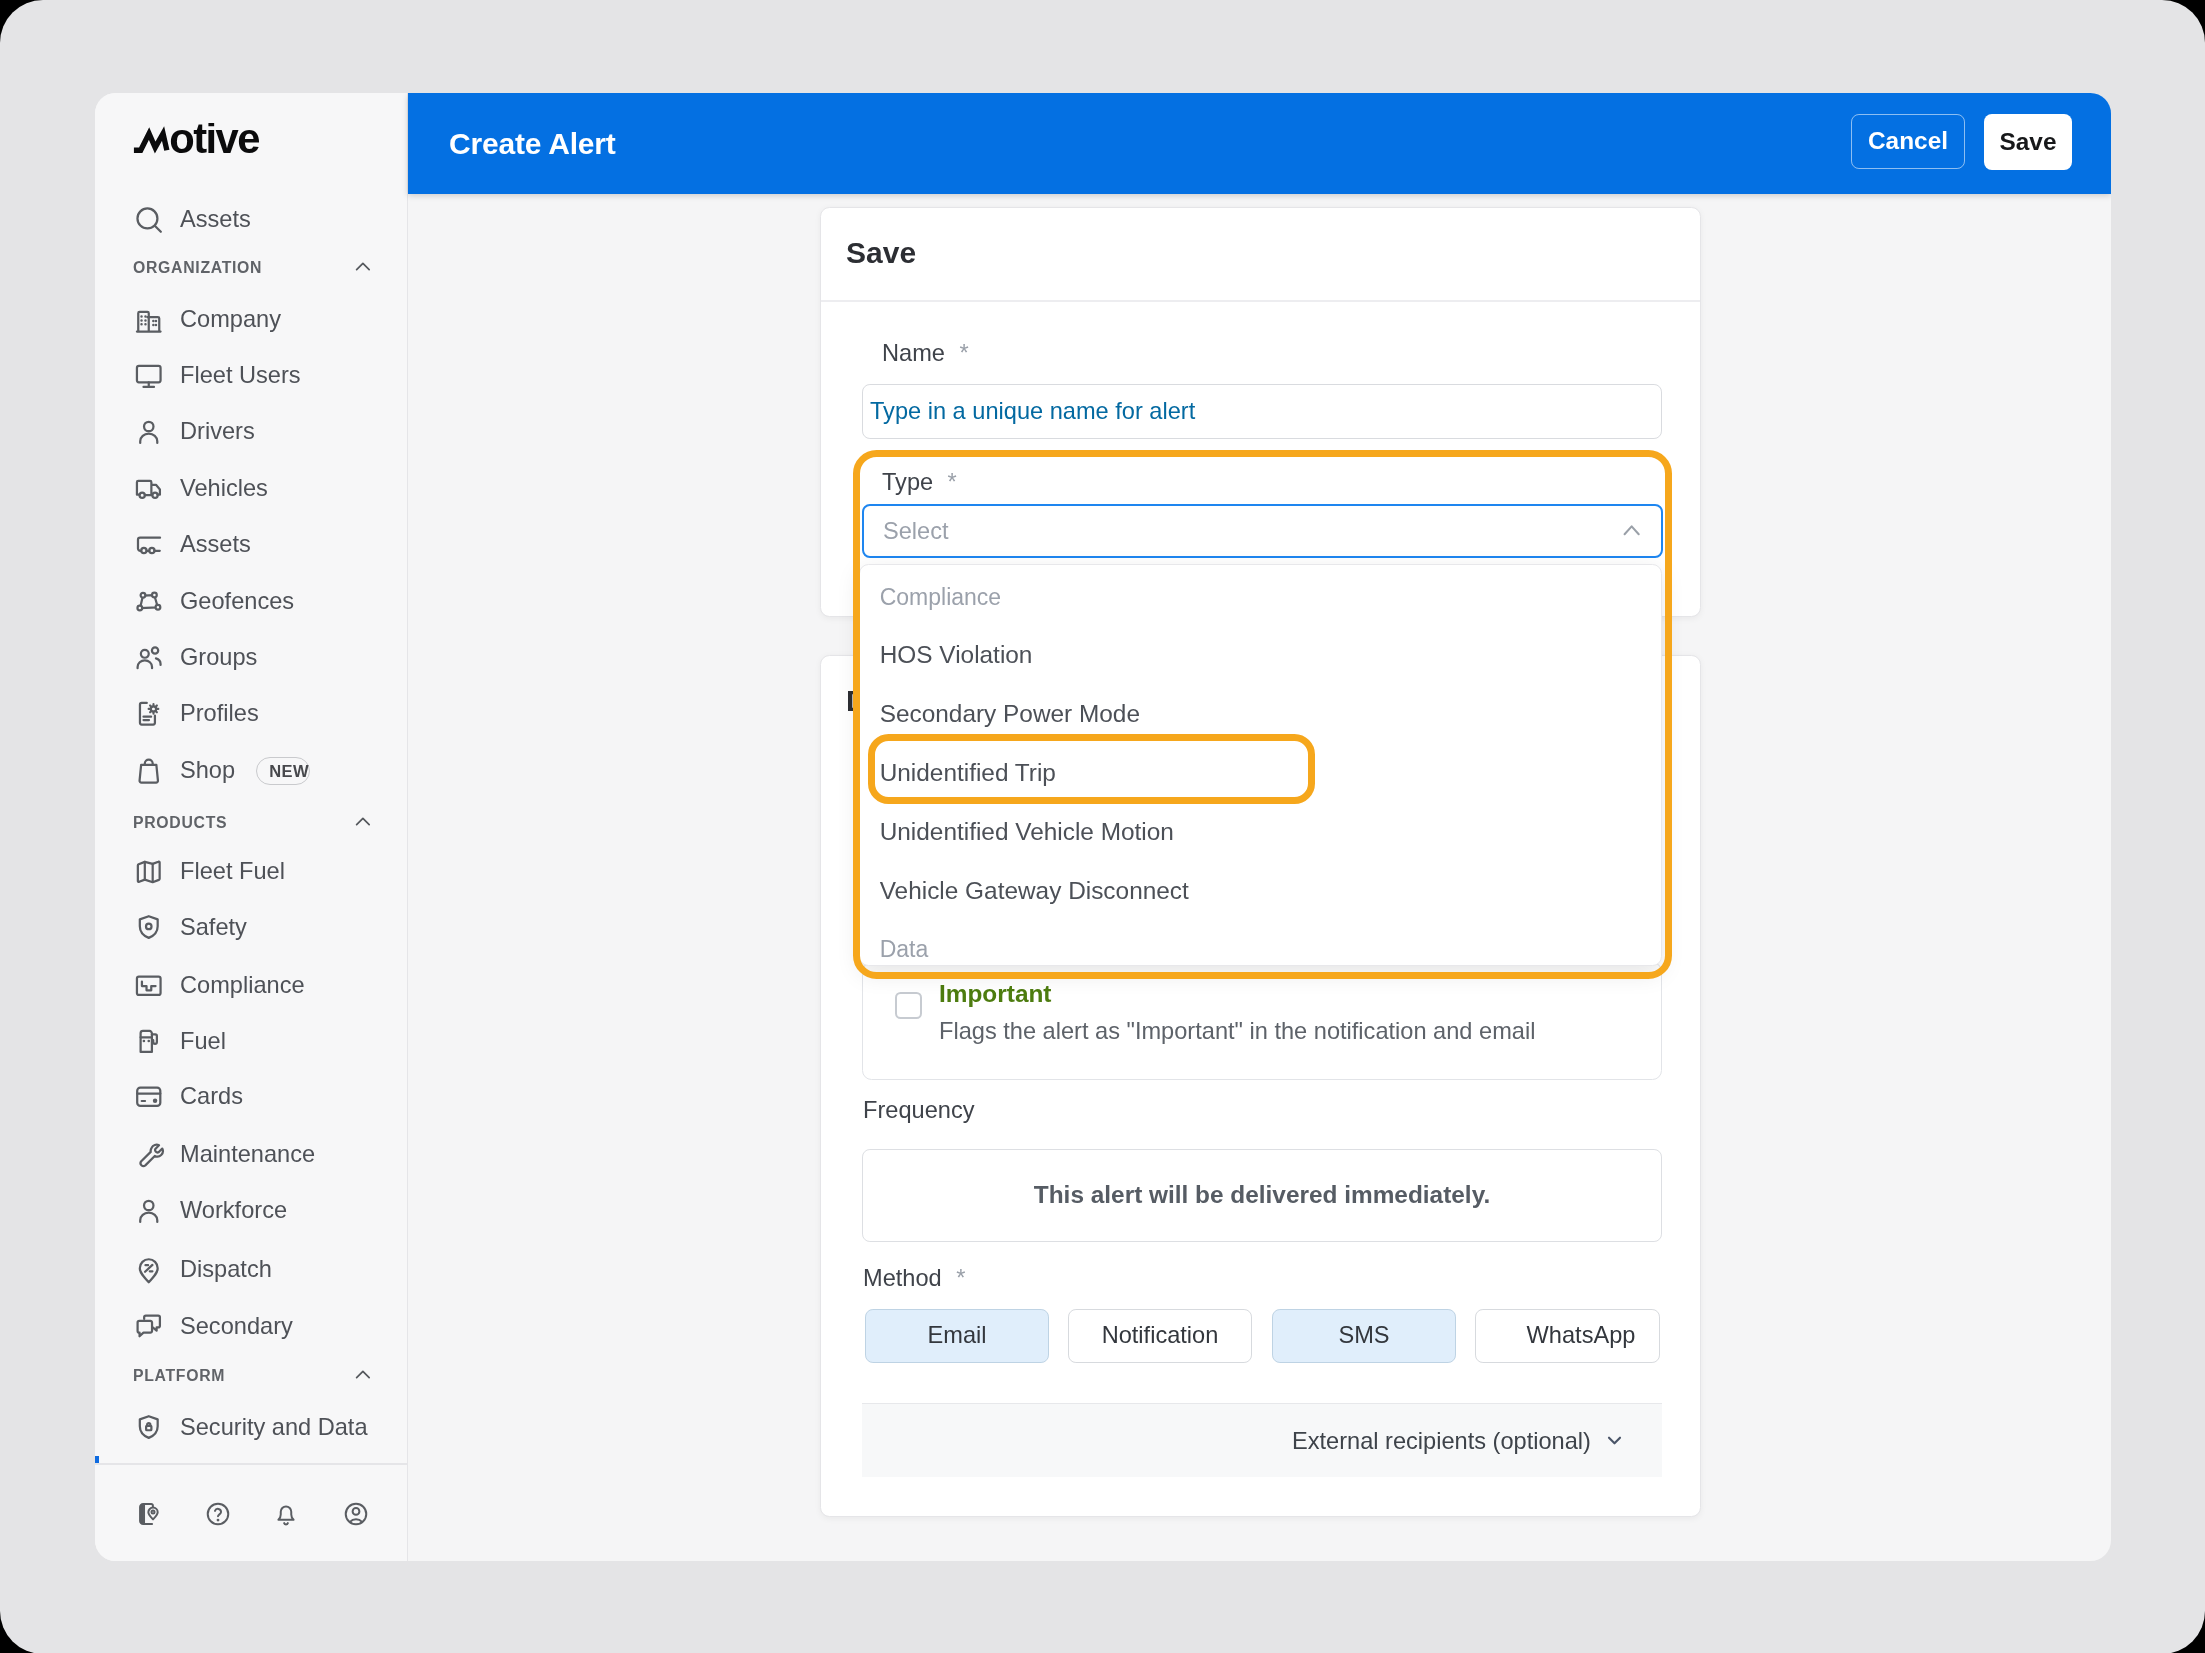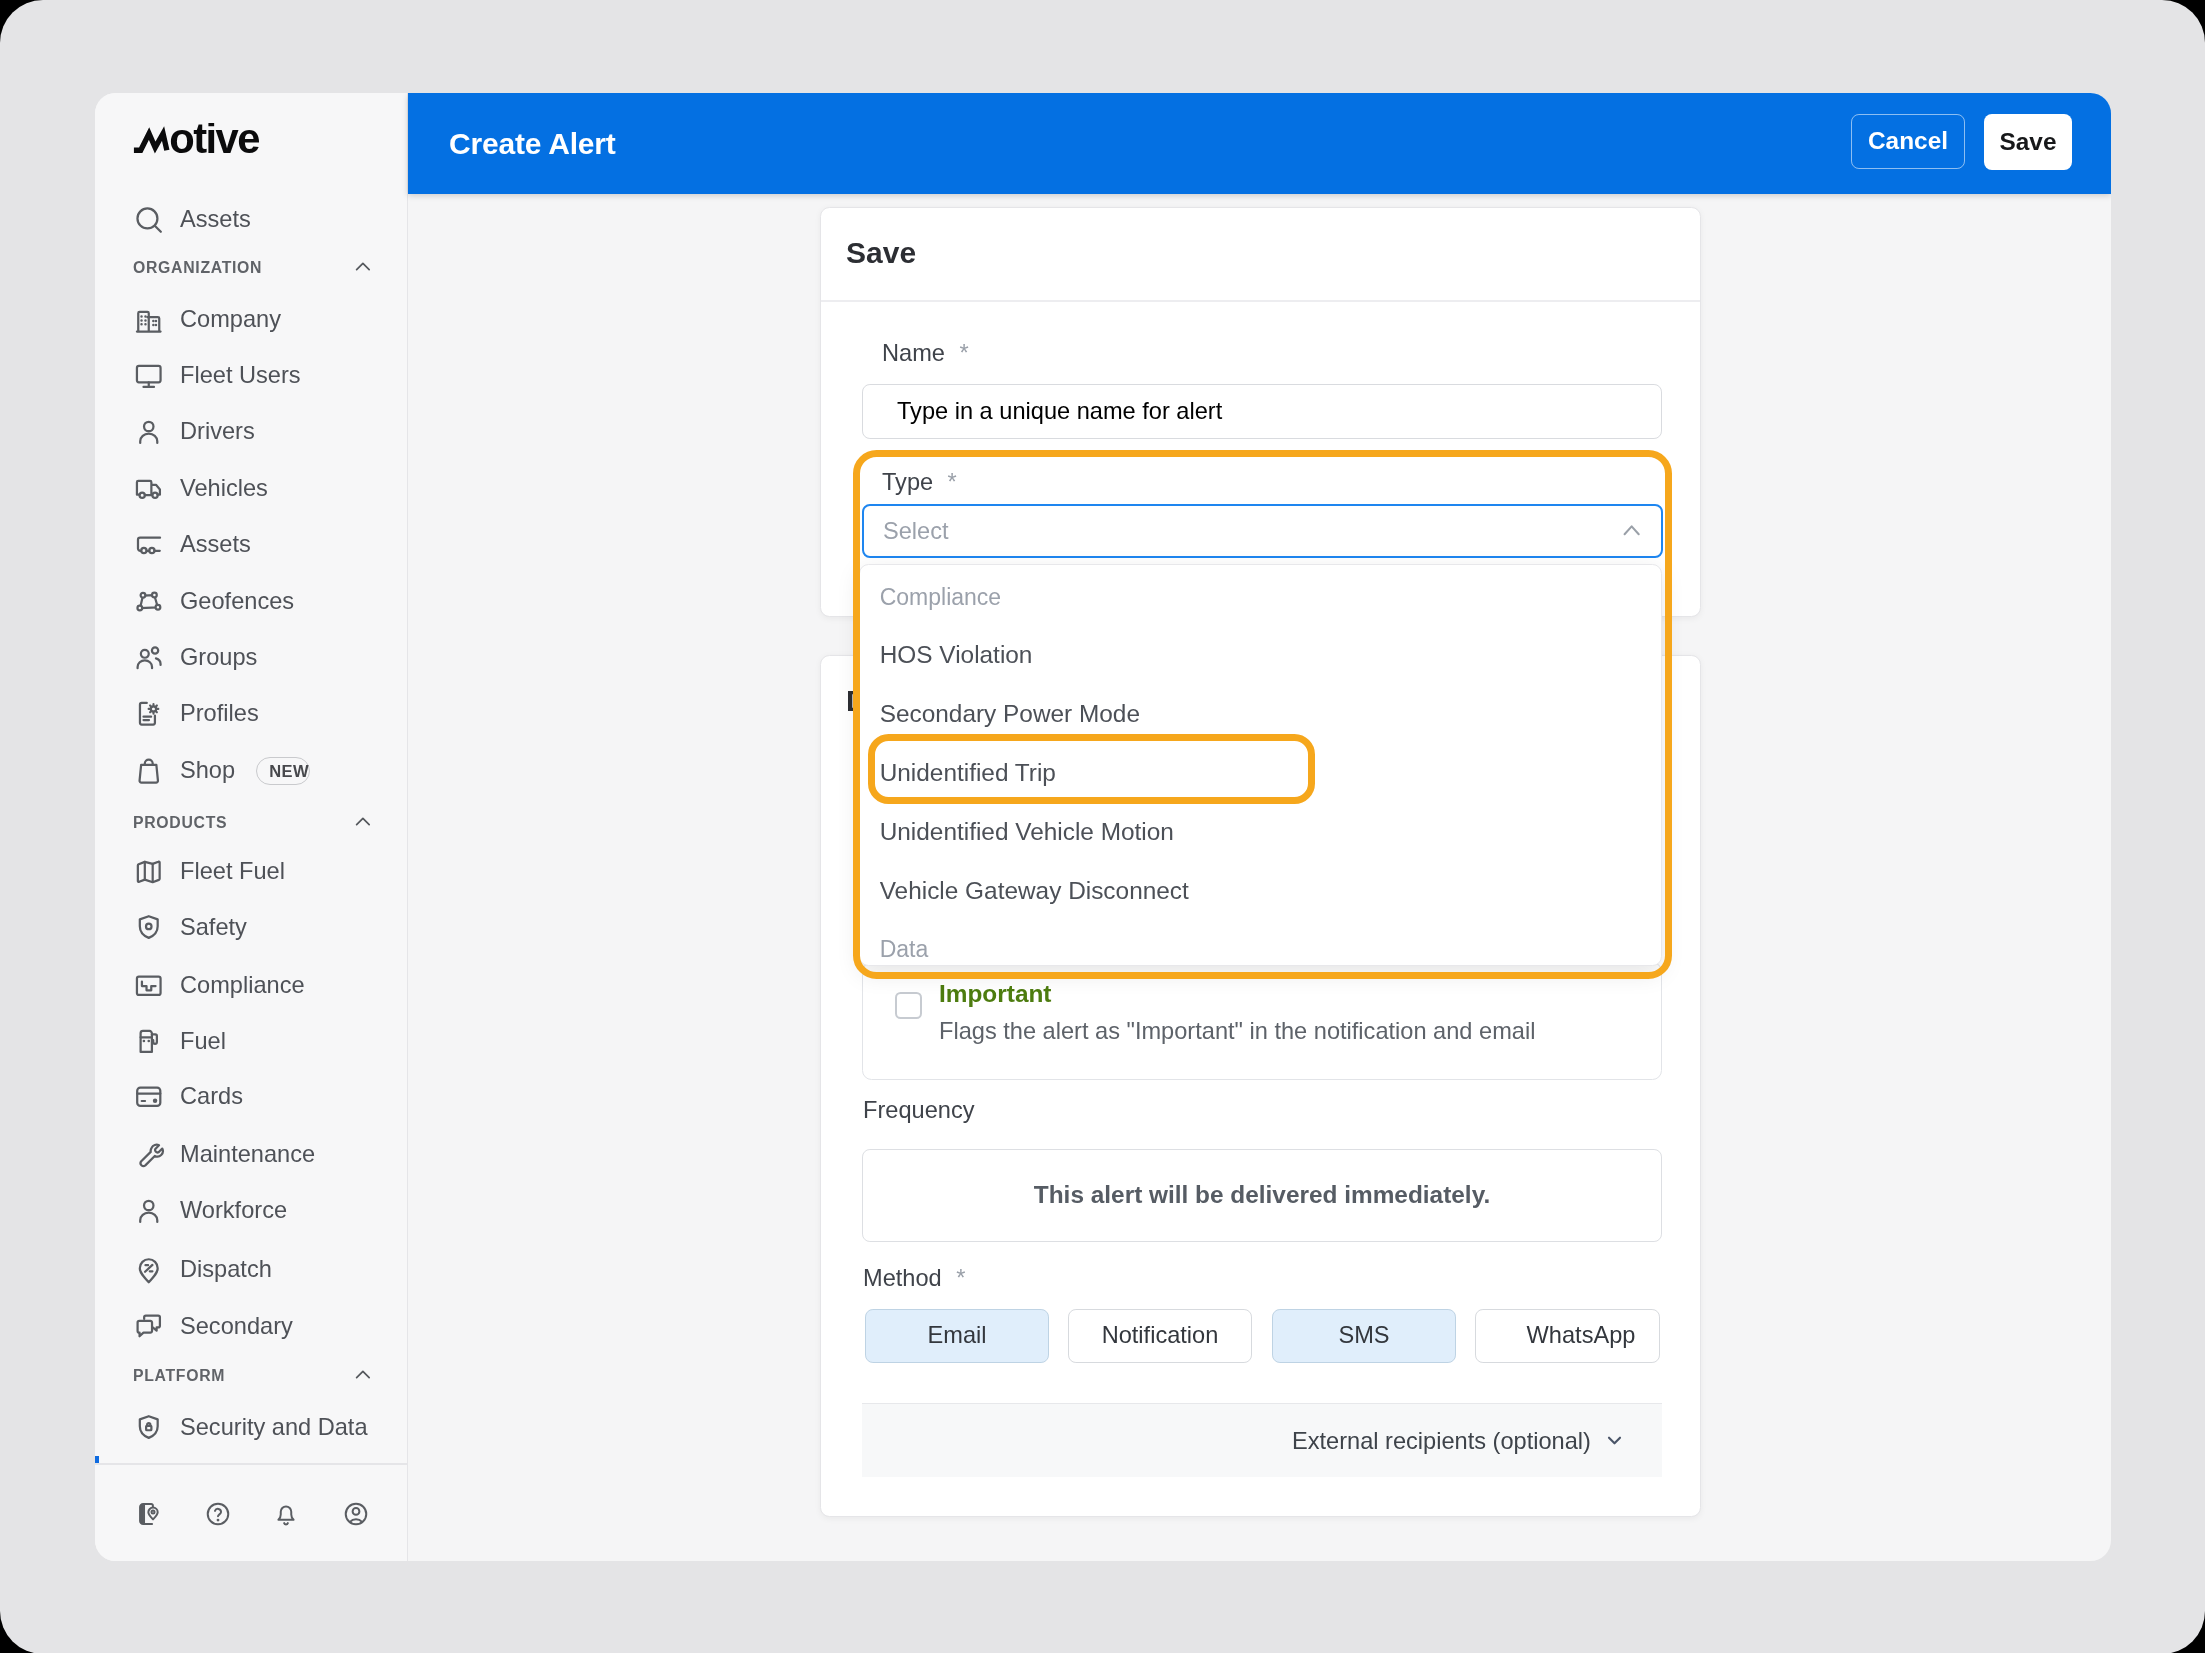--- a/index.html
+++ b/index.html
@@ -40,22 +40,22 @@
   
   .card { position:absolute; background:#fff; border:1.6px solid #e5e5e8; border-radius:9.5px;
           box-shadow:0 1.6px 6.3px rgba(0,0,0,0.05); }
   .card1 { left:725px; top:114px; width:881px; height:410px; z-index:1; }
   .card2 { left:725px; top:562px; width:881px; height:862px; z-index:1; }
   .cardtitle { position:absolute; left:25px; font-size:30px; font-weight:bold; color:#2c2e33; }
   .c1divider { position:absolute; left:0; top:92px; width:100%; height:1.6px; background:#ededf0; }
   .flabel { position:absolute; font-size:23.6px; color:#3f434a; }
   .flabel .ast { color:#9aa0a9; margin-left:7.9px; }
   .tinput { position:absolute; left:41px; width:800px; height:55px; border:1.6px solid #d9dbdf;
-            border-radius:7.9px; background:#fff; font-size:23.6px; color:#000000; line-height:52px;
-            padding-left:34px; }
+            border-radius:7.9px; background:#fff; font-size:23.6px; color:#0369a1; line-height:52px;
+            padding-left:7px; }
   .selectbox { position:absolute; left:41px; top:296px; width:801px; height:54px;
                border:2.4px solid #1e86f0; border-radius:7.9px; background:#fff;
                font-size:23.6px; color:#9ba1ab; line-height:50px; padding-left:19px; }
 
   .dropdown { position:absolute; left:764px; top:471px; width:803px; height:402px;
               background:#fff; border:0.8px solid #e8e8eb; border-radius:9.5px;
               box-shadow:0 7.9px 23.6px rgba(0,0,0,0.10); z-index:3; overflow:hidden; }
   .ditem { position:absolute; left:19.7px; width:748px; height:38px; line-height:38px;
            font-size:24.4px; color:#4c5057; }
   .dgroup { position:absolute; left:19.7px; width:748px; height:35px; line-height:35px;

